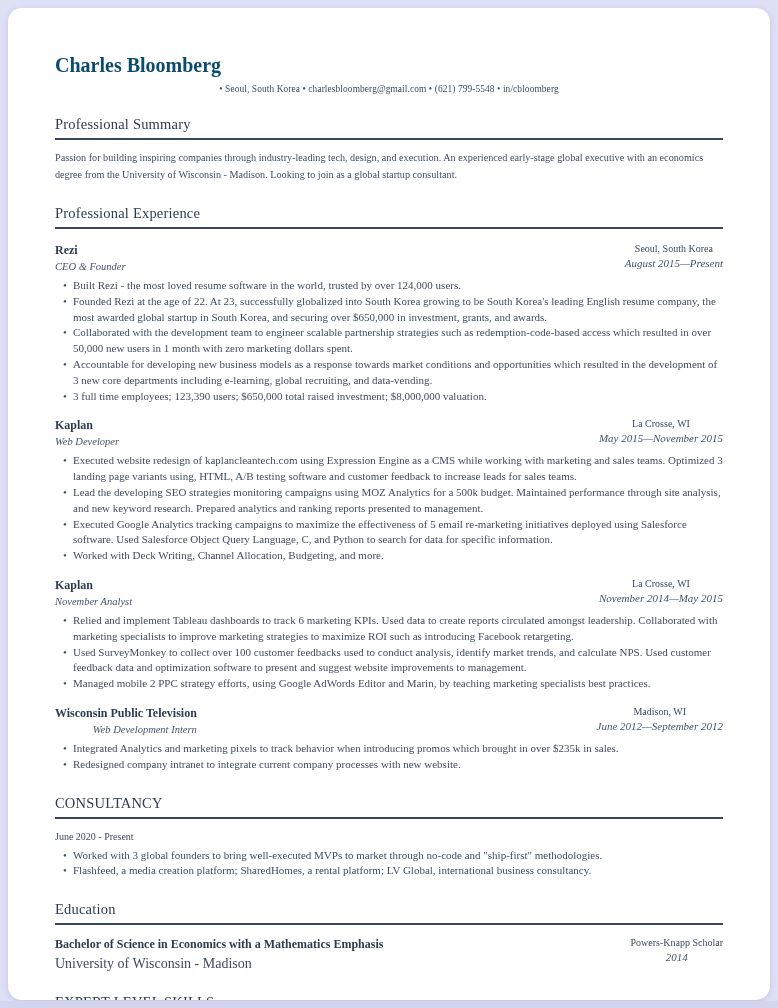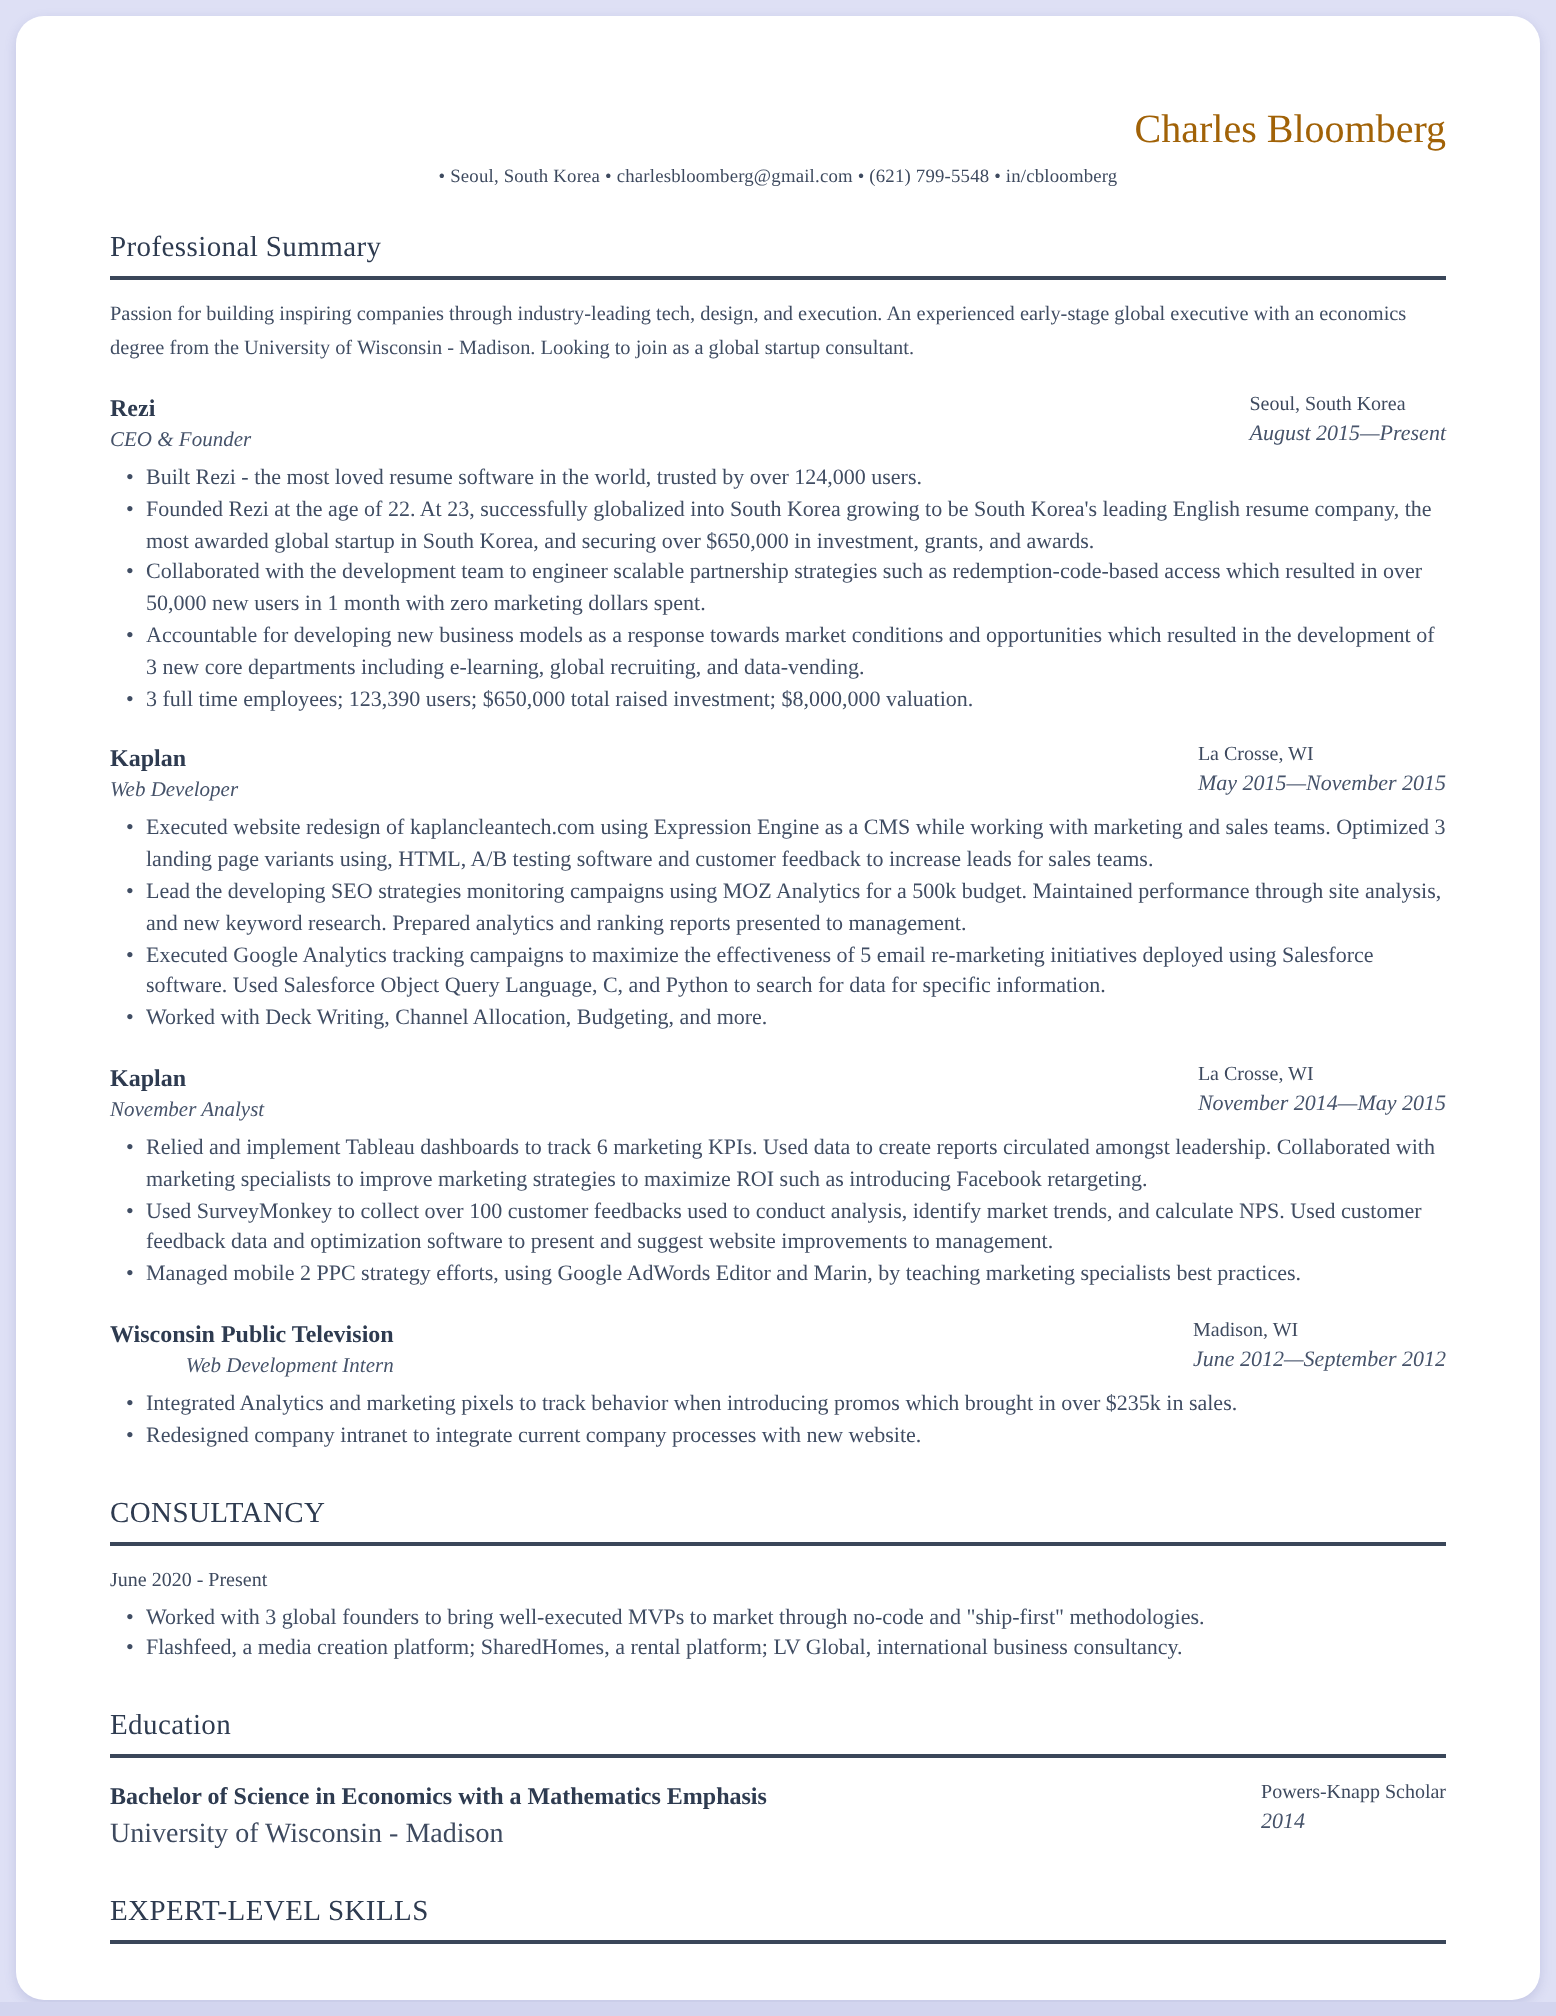--- a/index.html
+++ b/index.html
@@ -20,24 +20,24 @@
     padding: 46px 47px 0 47px;
     overflow: hidden;
   }
   .bottom-edge {
     position: absolute;
     left: 0; bottom: 0;
     width: 100%; height: 7px;
     background: #d3d5ef;
   }
   .name {
-    text-align: right;
+    text-align: left;
     font-size: 20px;
-    font-weight: normal;
-    color: #a16207;
+    font-weight: bold;
+    color: #0c4a6e;
     line-height: 1.15;
   }
   .contact {
     text-align: center;
     font-size: 9.4px;
     color: #3e4a5f;
     margin-top: 7px;
     letter-spacing: 0.1px;
   }
   .sec-title {
@@ -51,21 +51,21 @@
   }
   .summary-text {
     margin-top: 9px;
     font-size: 10.2px;
     line-height: 17px;
     color: #404d63;
   }
   .job { margin-top: 14px; }
   .job-head { display: flex; justify-content: space-between; align-items: flex-start; gap: 22px; }
   .jh-left { text-align: left; }
-  .jh-right { text-align: left; }
+  .jh-right { text-align: center; }
   .company {
     font-size: 12px;
     font-weight: bold;
     color: #2e3b50;
   }
   .role {
     font-size: 10.5px;
     font-style: italic;
     color: #46536a;
     margin-top: 3px;
@@ -118,20 +118,21 @@
     <h1 class="name">Charles Bloomberg</h1>
     <div class="contact">•  Seoul,  South Korea  •  charlesbloomberg@gmail.com  •  (621) 799-5548  •  in/cbloomberg</div>
   </header>
 
   <section>
     <h2 class="sec-title">Professional Summary</h2>
     <p class="summary-text">Passion for building inspiring companies through industry-leading tech, design, and execution. An experienced early-stage global executive with an economics degree from the University of Wisconsin - Madison. Looking to join as a global startup consultant.</p>
   </section>
 
   <section>
+    <h2 class="sec-title">Professional Experience</h2>
 
     <div class="job">
       <div class="job-head">
         <div class="jh-left">
           <div class="company">Rezi</div>
           <div class="role">CEO &amp; Founder</div>
         </div>
         <div class="jh-right">
           <div class="loc">Seoul, South Korea</div>
           <div class="dates">August 2015—Present</div>

